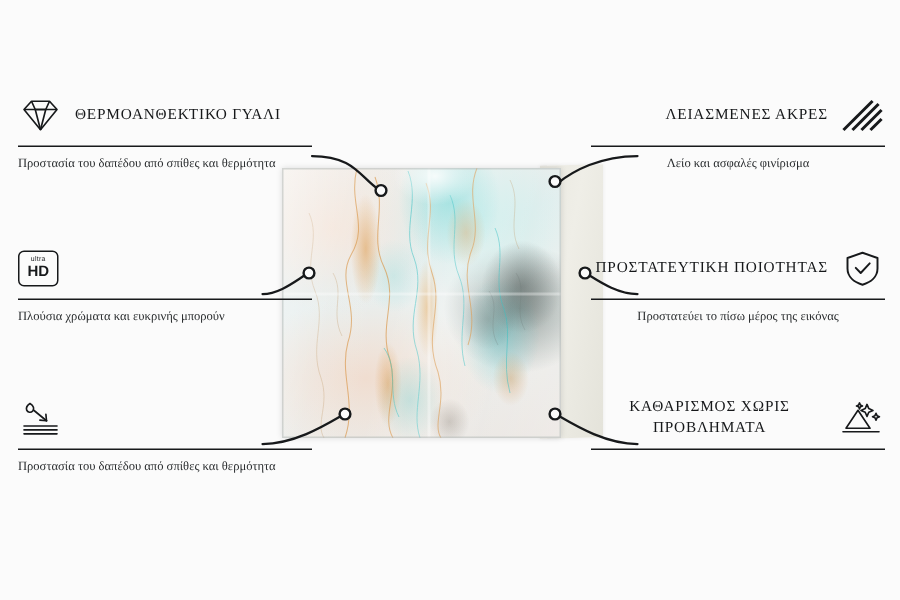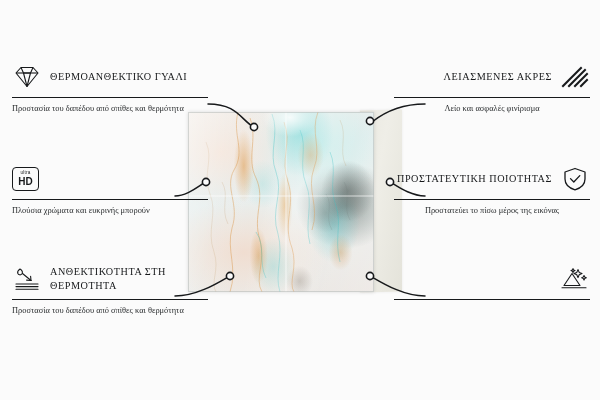--- a/index.html
+++ b/index.html
@@ -231,21 +231,20 @@
         <g fill="none" stroke="#17191b" stroke-width="1.1" stroke-linejoin="round" stroke-linecap="round">
           <path d="M8,3 C10.5,4.5 11,6.5 9.8,8 C8.6,9.4 6.4,9 5.8,7.4 C5.3,6 6.2,4.2 8,3 Z"></path>
           <path d="M10.5,7.5 L19,14.5"></path>
           <path d="M19,14.5 L14.6,14.1"></path>
             <path d="M19,14.5 L18.6,10.2"></path>
           <path d="M4,18 L26,18"></path>
             <path d="M4,20.6 L26,20.6"></path>
             <path d="M4,23.2 L26,23.2"></path>
         </g>
       </svg>
-      <div class="f-title">ΑΝΘΕΚΤΙΚΟΤΗΤΑ ΣΤΗ ΘΕΡΜΟΤΗΤΑ</div>
     </div>
     <div class="f-rule"></div>
     <div class="f-desc">Προστασία του δαπέδου από σπίθες και θερμότητα</div>
   </div>
 
   <div class="feature right" style="top:62px">
     <div class="f-head">
       <svg class="f-icon" viewBox="0 0 30 26">
         <g stroke="#17191b" stroke-width="2" stroke-linecap="square">
           <path d="M3,22 L21,4"></path>
@@ -278,17 +277,18 @@
     <div class="f-head">
       <svg class="f-icon" viewBox="0 0 30 26">
         <g fill="none" stroke="#17191b" stroke-width="1.1" stroke-linejoin="round" stroke-linecap="round">
           <path d="M4,19.5 L12,7.5 L20,19.5 Z"></path>
           <path d="M2,21.8 L26,21.8"></path>
           <path d="M18,3.6 L19.2,6.4 L22,7.6 L19.2,8.8 L18,11.6 L16.8,8.8 L14,7.6 L16.8,6.4 Z"></path>
           <path d="M24,9.5 L24.7,11.1 L26.3,11.8 L24.7,12.5 L24,14.1 L23.3,12.5 L21.7,11.8 L23.3,11.1 Z"></path>
           <path d="M13,2.6 L13.6,4 L15,4.6 L13.6,5.2 L13,6.6 L12.4,5.2 L11,4.6 L12.4,4 Z"></path>
         </g>
       </svg>
+      <div class="f-title">ΚΑΘΑΡΙΣΜΟΣ ΧΩΡΙΣ ΠΡΟΒΛΗΜΑΤΑ</div>
     </div>
     <div class="f-rule"></div>
   </div>
 
 </div>
 
 </body></html>

